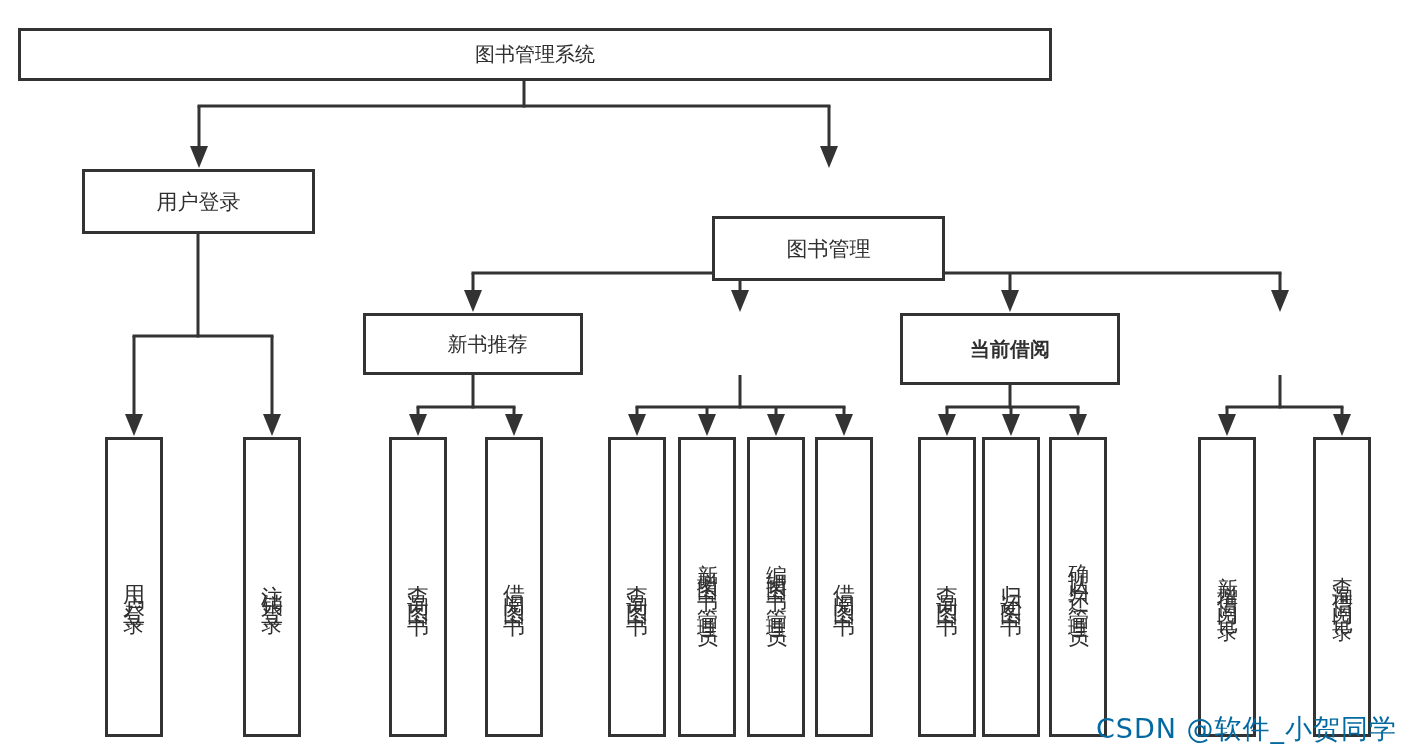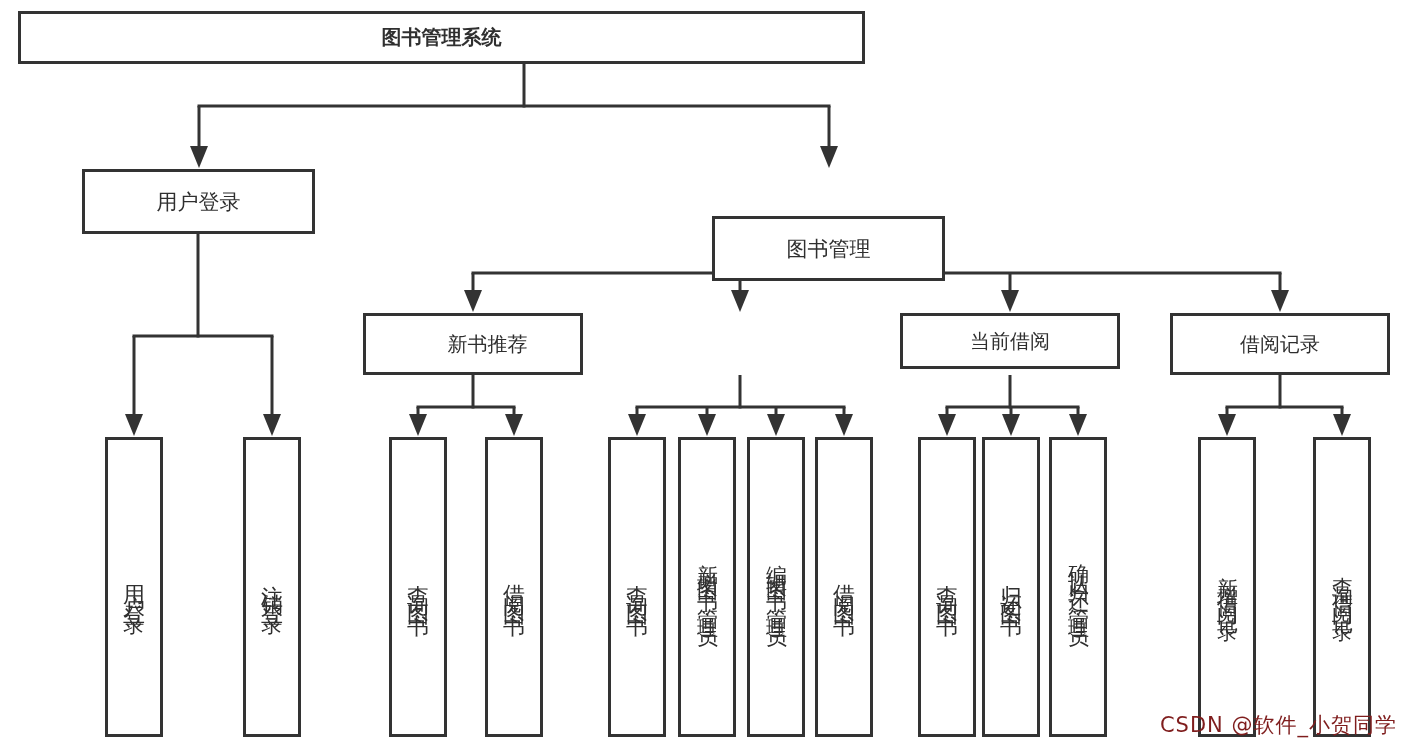--- a/index.html
+++ b/index.html
@@ -21,21 +21,21 @@
     width:58px; top:437px; height:300px;
   }
   .leaf .vtext {
     writing-mode:vertical-rl; text-orientation:mixed;
     font-size:22px; letter-spacing:10px; line-height:1;
   }
   .leaf .vtext-long { letter-spacing:9px; font-size:21px; }
   .node span { white-space:nowrap; }
   .watermark {
     position:absolute; right:8px; top:711px; z-index:2;
-    font-size:21px; color:#7f1d1d; letter-spacing:1px;
+    font-size:27px; color:#0369a1; letter-spacing:1px;
   }
 </style>
 </head>
 <body>
 
 <div class="canvas">
 
   <svg class="connectors" width="1405" height="747" viewBox="0 0 1405 747">
     <g stroke="#333333" stroke-width="3" fill="none">
       <line x1="524" y1="62" x2="524" y2="107.5"></line>
@@ -104,39 +104,36 @@
     <g stroke="#333333" stroke-width="3" fill="none">
       <line x1="1280" y1="375" x2="1280" y2="408.5"></line>
       <line x1="1225.5" y1="407" x2="1343.5" y2="407"></line>
       <line x1="1227" y1="407" x2="1227" y2="418"></line>
       <line x1="1342" y1="407" x2="1342" y2="418"></line>
       <polygon points="1218,414 1236,414 1227,436" fill="#333333" stroke="none"></polygon>
       <polygon points="1333,414 1351,414 1342,436" fill="#333333" stroke="none"></polygon>
     </g>
   </svg>
 
-  <div class="node root-node" style="left:18px; top:11px; width:847px; height:53px;font-weight:bold;">
+  <div class="node root-node" style="left:18px; top:28px; width:1034px; height:53px;">
     <span>图书管理系统</span>
   </div>
 
   <div class="node l2-node" style="left:82px; top:169px; width:233px; height:65px;">
     <span>用户登录</span>
   </div>
   <div class="node l2-node" style="left:712px; top:168px; width:233px; height:65px;margin-top:48px;">
     <span>图书管理</span>
   </div>
 
   <div class="node l3-node" style="left:363px; top:313px; width:220px; height:62px;padding-left:29px;">
     <span>新书推荐</span>
   </div>
-  <div class="node l3-node" style="left:900px; top:313px; width:220px; height:56px;">
+  <div class="node l3-node" style="left:900px; top:313px; width:220px; height:72px;font-weight:bold;">
     <span>当前借阅</span>
-  </div>
-  <div class="node l3-node" style="left:1170px; top:313px; width:220px; height:62px;">
-    <span>借阅记录</span>
   </div>
 
   <div class="node leaf" style="left:105px;">
     <span class="vtext">用户登录</span>
   </div>
   <div class="node leaf" style="left:243px;">
     <span class="vtext">注销登录</span>
   </div>
 
   <div class="node leaf" style="left:389px;">

